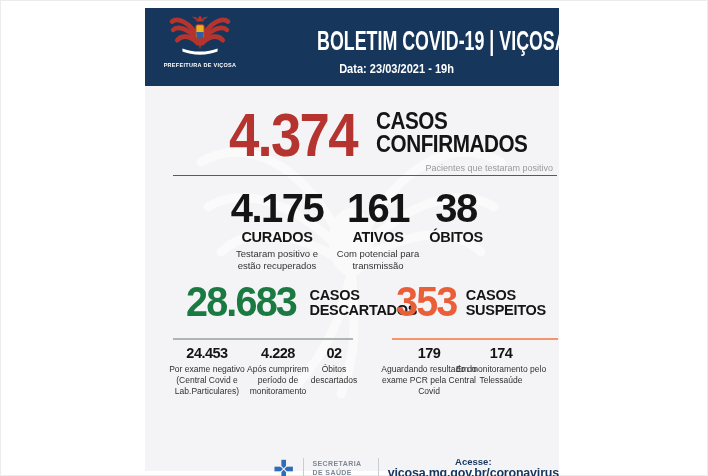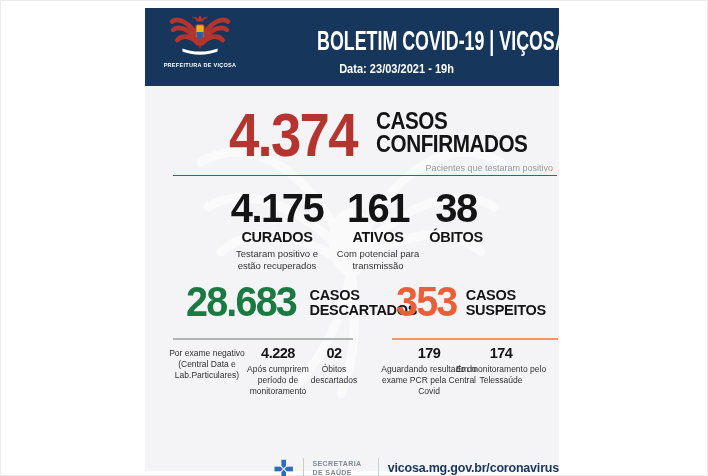--- a/index.html
+++ b/index.html
@@ -159,21 +159,22 @@
       <span class="val">353</span>
       <span class="lbls">
         <div>CASOS</div>
         <div>SUSPEITOS</div>
       </span>
     </div>
     <div class="underline-discarded"></div>
     <div class="underline-suspected"></div>
 
     <div class="detail-col dc1">
-      <div class="note">Por exame negativo (Central Data e Lab.Particulares)</div>
+      <div class="val">24.453</div>
+      <div class="note">Por exame negativo (Central Covid e Lab.Particulares)</div>
     </div>
     <div class="detail-col dc2">
       <div class="val">4.228</div>
       <div class="note">Após cumprirem período de monitoramento</div>
     </div>
     <div class="detail-col dc3">
       <div class="val">02</div>
       <div class="note">Óbitos descartados</div>
     </div>
     <div class="detail-col dc4">
@@ -190,18 +191,19 @@
       <svg width="20" height="20" viewBox="0 0 20 20">
         <rect x="7.6" y="0.5" width="4.8" height="19" fill="#2e6cb5"></rect>
         <rect x="0.5" y="7.6" width="19" height="4.8" fill="#2e6cb5"></rect>
         <line x1="3.5" y1="16.5" x2="16.5" y2="3.5" stroke="#f4f4f6" stroke-width="1.1"></line>
         <line x1="3.5" y1="3.5" x2="16.5" y2="16.5" stroke="#f4f4f6" stroke-width="1.1"></line>
       </svg>
       <span class="v-div"></span>
       <span class="secretaria">SECRETARIA DE SAÚDE</span>
       <span class="v-div"></span>
       <span class="access">
+        <div class="access-label">Acesse:</div>
         <div class="access-url">vicosa.mg.gov.br/coronavirus</div>
       </span>
     </div>
 
   </div>
 </div>
 
 </body></html>

